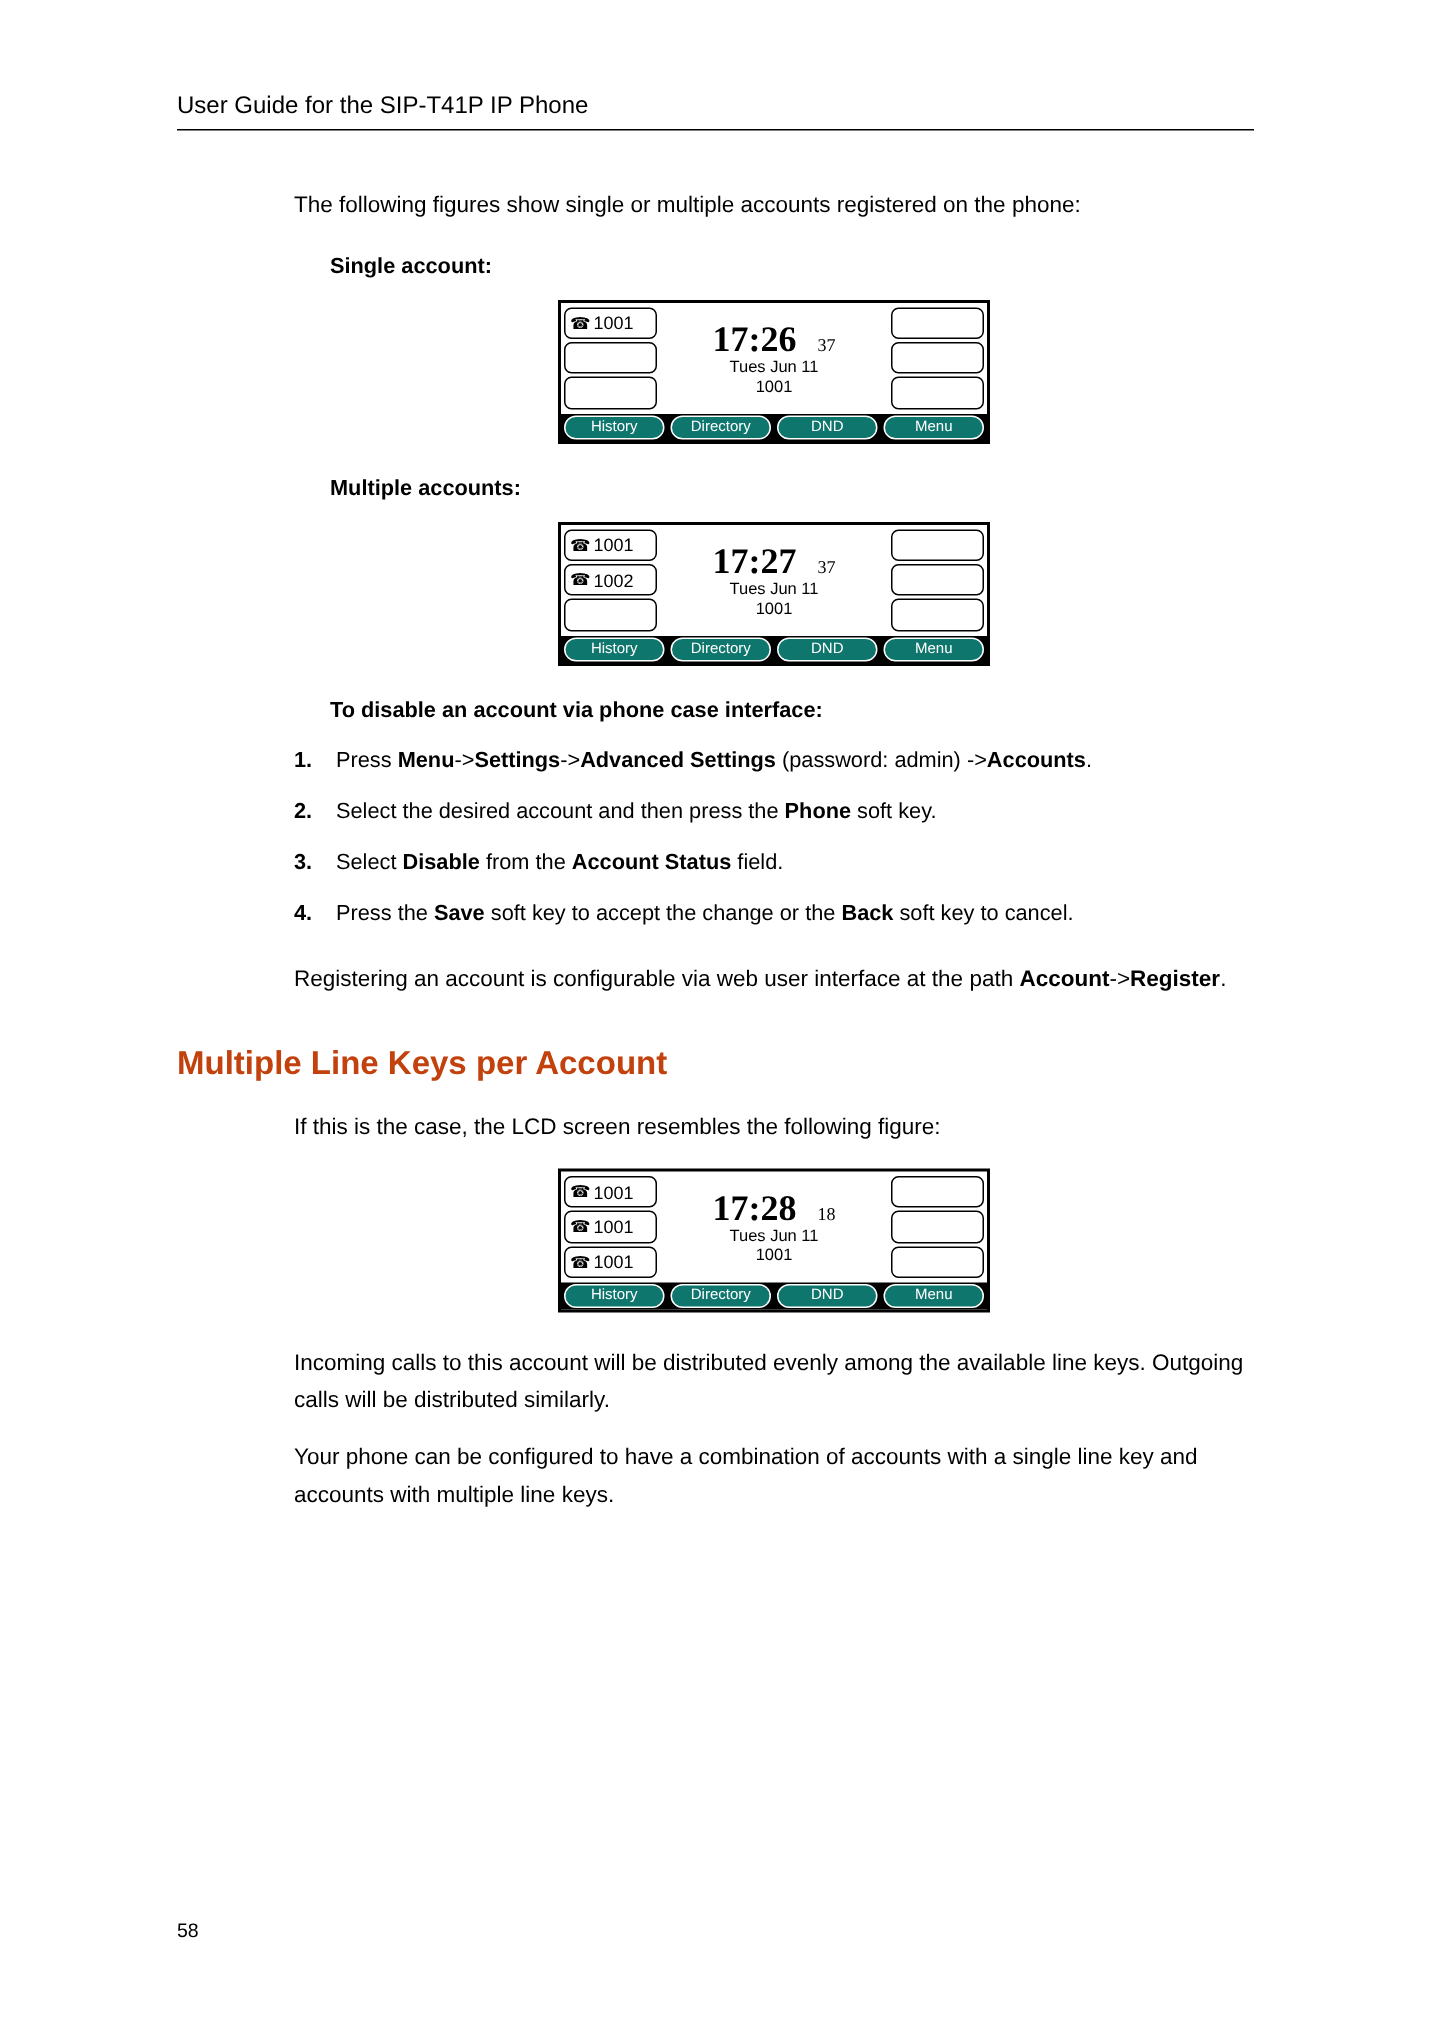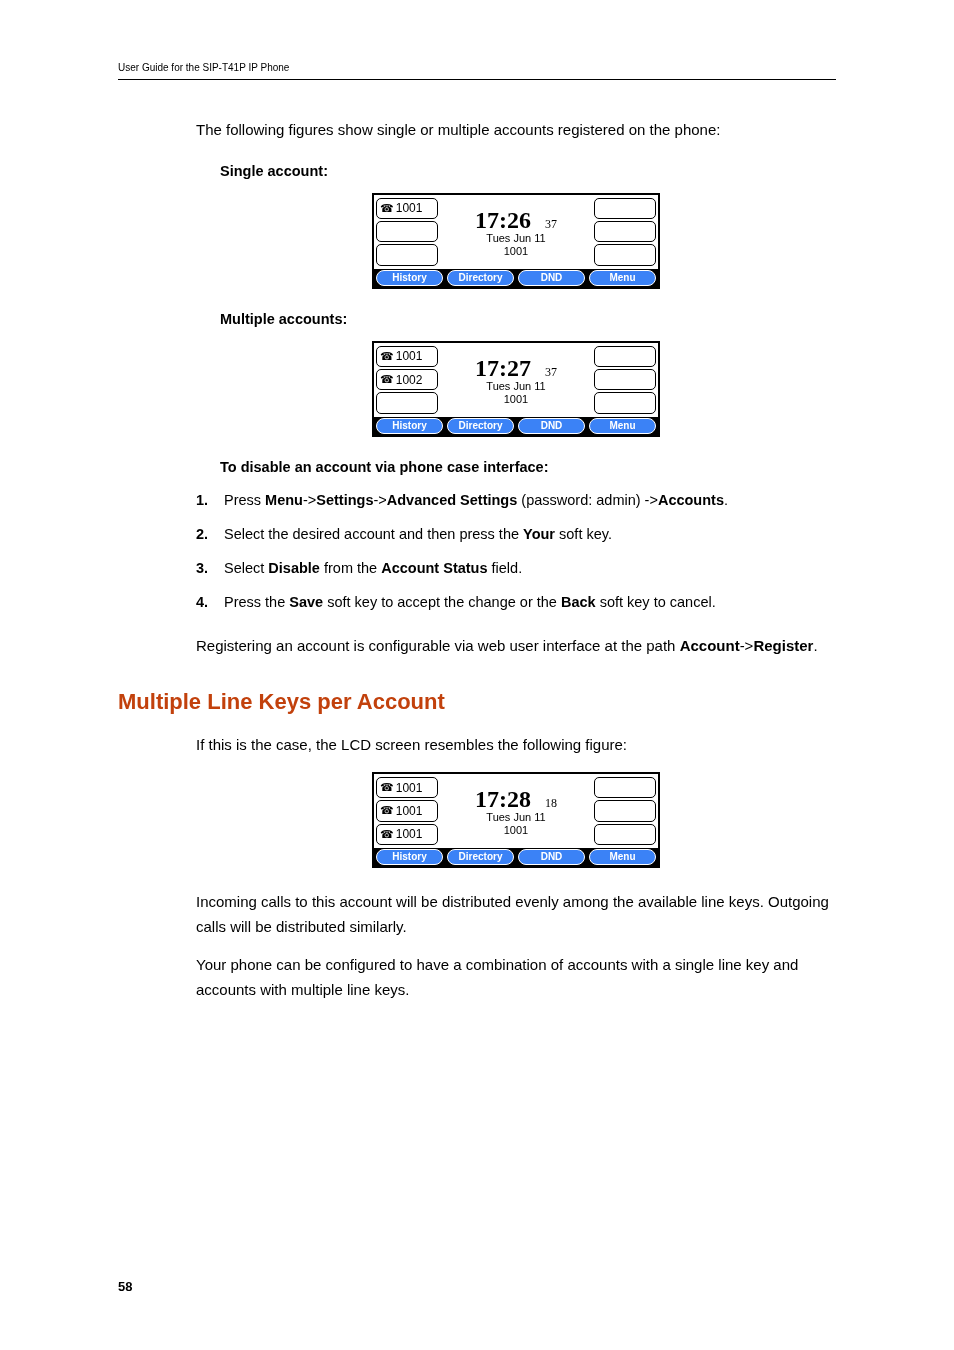--- a/index.html
+++ b/index.html
@@ -8,21 +8,21 @@
       height: 1350px;
       background: #fff;
       font-family: Arial, Helvetica, sans-serif;
       color: #000;
       position: relative;
     }
     .page {
       padding: 62px 118px 0 118px;
     }
     .header {
-      font-size: 10px;
+      font-size: 16px;
       color: #000;
       border-bottom: 1px solid #000;
       padding-bottom: 6px;
       margin-bottom: 38px;
     }
     .content {
       padding-left: 78px;
     }
     .para {
       font-size: 15px;
@@ -109,24 +109,23 @@
       background: #fff;
       border: 1.5px solid #000;
       border-radius: 9px;
       font-size: 10px;
       display: flex;
       align-items: center;
       justify-content: center;
       color: #000;
     }
     .softkey.inv {
-      background: #3b82f6;
+      background: #0f766e;
       color: #fff;
       border-color: #fff;
-      font-weight: bold;
     }
     ol.steps {
       list-style: none;
       counter-reset: step;
       margin: 10px 0 20px 0;
     }
     ol.steps > li {
       counter-increment: step;
       position: relative;
       padding-left: 28px;
@@ -146,21 +145,20 @@
       font-size: 22px;
       font-weight: bold;
       margin: 30px 0 18px 0;
       margin-left: -78px;
     }
     .page-number {
       position: absolute;
       bottom: 56px;
       left: 118px;
       font-size: 13px;
-      font-weight: bold;
     }
     .phone-icon {
       font-size: 11px;
     }
   </style>
 </head>
 <body>
 
 <div class="page">
   <div class="header">User Guide for the SIP-T41P IP Phone</div>
@@ -240,21 +238,21 @@
           <div class="softkey inv">DND</div>
           <div class="softkey inv">Menu</div>
         </div>
       </div>
     </div>
 
     <p class="bold-label">To disable an account via phone case interface:</p>
 
     <ol class="steps">
       <li><span>Press </span><b>Menu</b><span>-&gt;</span><b>Settings</b><span>-&gt;</span><b>Advanced Settings</b><span> (password: admin) -&gt;</span><b>Accounts</b><span>.</span></li>
-      <li><span>Select the desired account and then press the </span><b>Your</b><span> soft key.</span></li>
+      <li><span>Select the desired account and then press the </span><b>Phone</b><span> soft key.</span></li>
       <li><span>Select </span><b>Disable</b><span> from the </span><b>Account Status</b><span> field.</span></li>
       <li><span>Press the </span><b>Save</b><span> soft key to accept the change or the </span><b>Back</b><span> soft key to cancel.</span></li>
     </ol>
 
     <p class="para"><span>Registering an account is configurable via web user interface at the path </span><b>Account</b><span>-&gt;</span><b>Register</b><span>.</span></p>
 
     <h2 class="section">Multiple Line Keys per Account</h2>
 
     <p class="para">If this is the case, the LCD screen resembles the following figure:</p>
 

